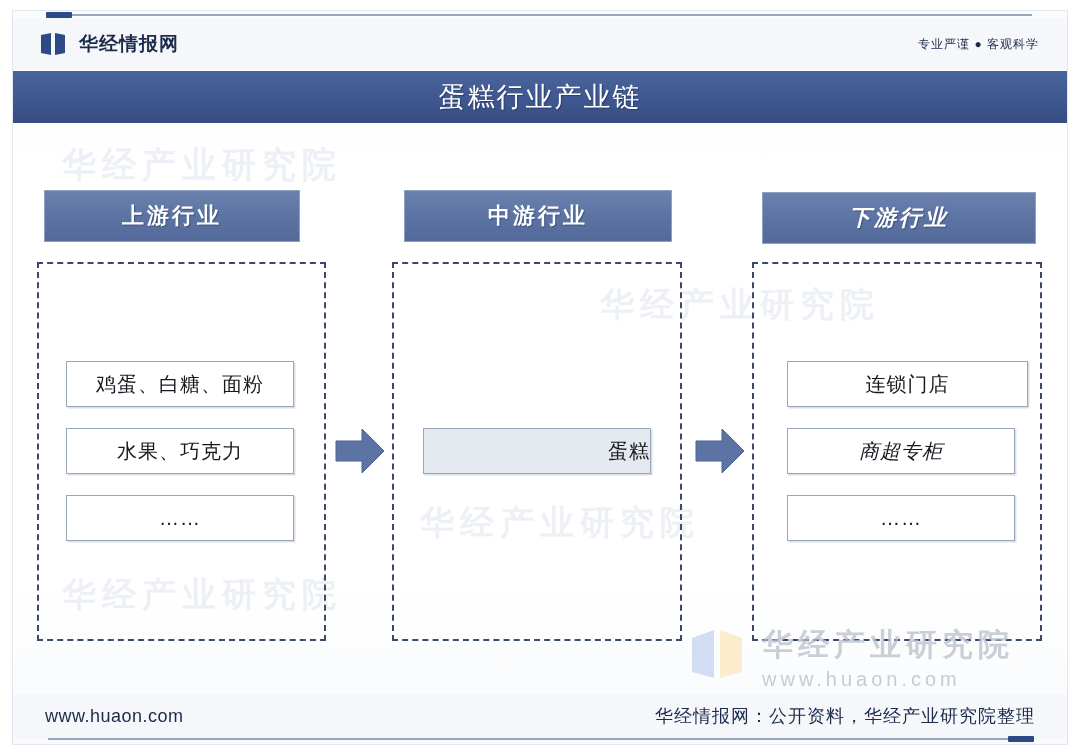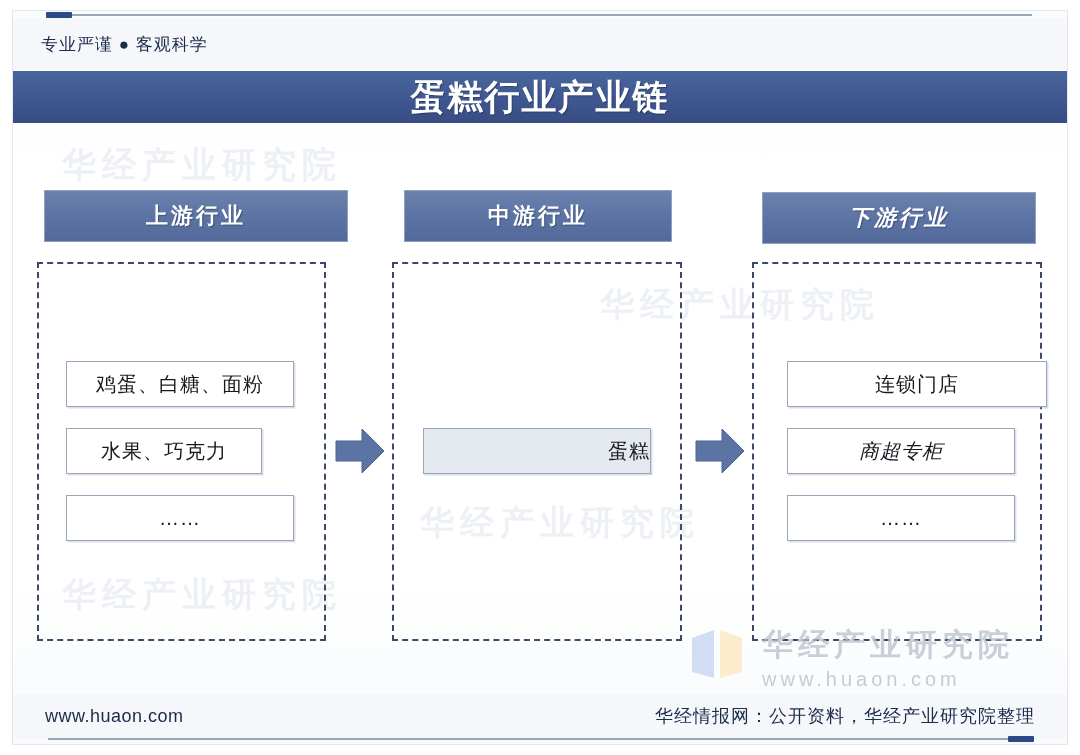--- a/index.html
+++ b/index.html
@@ -75,42 +75,42 @@
     height: 22px;
     display: block;
   }
   .brand-name {
     font-size: 19px;
     color: #1c2b4a;
     letter-spacing: 1px;
     font-weight: 600;
   }
   .tagline {
-    font-size: 17px;
+    font-size: 12px;
     color: #1c2b4a;
     letter-spacing: 1px;
     white-space: nowrap;
   }
 
   
   .title-bar {
     position: absolute;
     left: 13px;
     top: 71px;
     width: 1054px;
     height: 52px;
     background: linear-gradient(180deg,#4a659d 0%, #3f5790 55%, #374d82 100%);
     display: flex;
     align-items: center;
     justify-content: center;
   }
   .title-text {
     color: #ffffff;
-    font-size: 35px;
-    font-weight: 700;
+    font-size: 27px;
+    font-weight: 400;
     letter-spacing: 2px;
     text-shadow: 1px 1px 1px rgba(20,30,55,.45);
   }
 
   
   .wm {
     position: absolute;
     color: #dfe4ee;
     font-weight: 700;
     letter-spacing: 6px;
@@ -137,21 +137,21 @@
     align-items: center;
     justify-content: center;
   }
   .col-head span {
     color: #ffffff;
     font-size: 22px;
     font-weight: 700;
     letter-spacing: 3px;
     text-shadow: 1px 1px 1px rgba(35,50,85,.5);
   }
-  .head-up   { left: 44px;  top: 190px; width: 304px; }
+  .head-up   { left: 44px;  top: 190px; width: 256px; }
   .head-mid  { left: 404px; top: 190px; width: 268px; justify-content: center; }
   .head-down { left: 762px; top: 192px; width: 274px; font-style: italic; }
 
   .dash-box {
     position: absolute;
     border: 2px dashed #3c4a68;
     box-sizing: border-box;
     background: transparent;
   }
   .box-up   { left: 37px;  top: 262px; width: 289px; height: 379px; }
@@ -170,26 +170,26 @@
     box-shadow: 1.5px 1.5px 0 rgba(150,160,180,.35);
   }
   .item span {
     font-size: 20px;
     color: #16191f;
     letter-spacing: 1px;
   }
   .item.filled { background: #e4e8ef; }
 
   .item-u1 { left: 66px; top: 361px; width: 228px; }
-  .item-u2 { left: 66px; top: 428px; width: 196px; }
+  .item-u2 { left: 66px; top: 428px; width: 228px; }
   .item-u3 { left: 66px; top: 495px; width: 228px; }
 
   .item-m1 { left: 423px; top: 428px; width: 228px; justify-content: flex-end; }
 
-  .item-d1 { left: 787px; top: 361px; width: 260px; }
+  .item-d1 { left: 787px; top: 361px; width: 241px; }
   .item-d2 { left: 787px; top: 428px; width: 228px; font-style: italic; }
   .item-d3 { left: 787px; top: 495px; width: 228px; }
 
   .arrow { position: absolute; }
   .arrow-1 { left: 334px; top: 425px; }
   .arrow-2 { left: 694px; top: 425px; }
 
   
   .corner-wm {
     position: absolute;
@@ -246,20 +246,29 @@
 <body>
 
 <div id="page">
 
   <div class="card-frame"></div>
 
   <div class="rule top"></div>
   <div class="rule-cap tl"></div>
 
   <div class="masthead">
+    <div class="brand">
+      <span>
+        <svg class="brand-mark" viewBox="0 0 26 22" xmlns="http://www.w3.org/2000/svg">
+          <polygon points="0,2 10,0 10,22 0,20" fill="#2e4a85"></polygon>
+          <polygon points="14,0 24,2 24,20 14,22" fill="#2e4a85"></polygon>
+        </svg>
+      </span>
+      <span class="brand-name">华经情报网</span>
+    </div>
     <div class="tagline">专业严谨 ● 客观科学</div>
   </div>
 
   <div class="title-bar">
     <div class="title-text">蛋糕行业产业链</div>
   </div>
 
   <div class="wm wm-a">华经产业研究院</div>
   <div class="wm wm-b">华经产业研究院</div>
   <div class="wm wm-c">华经产业研究院</div>

